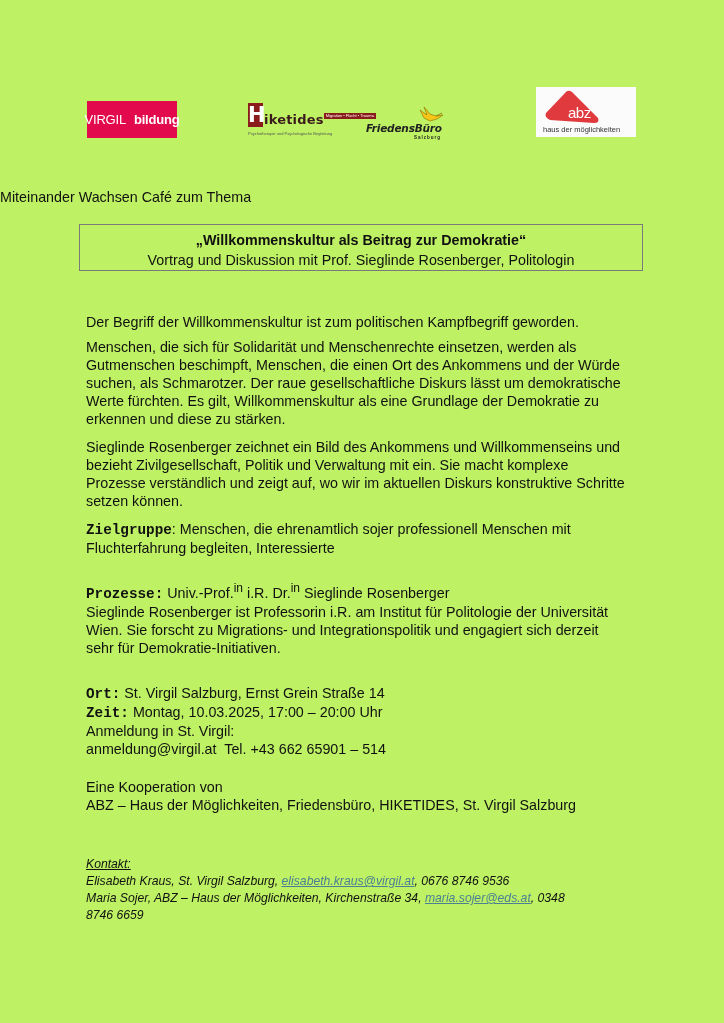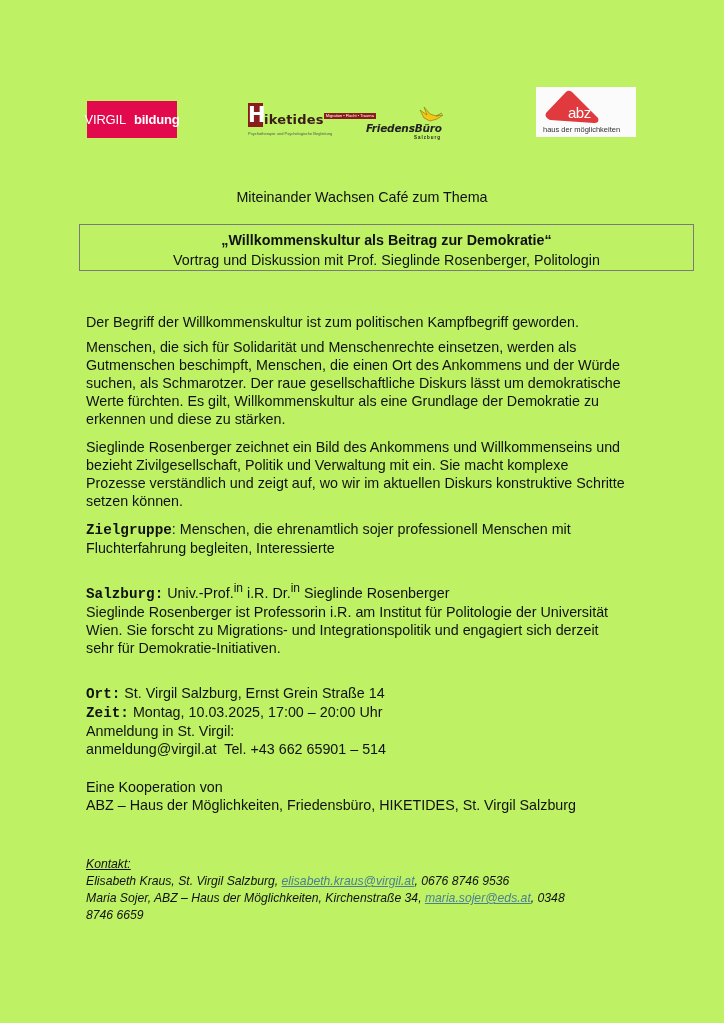--- a/index.html
+++ b/index.html
@@ -37,25 +37,25 @@
   }
   .fr-sub { position: absolute; left: 48px; top: 29px; font-size: 4.5px; letter-spacing: 1px; color: #222; font-weight: bold; }
 
   .logo-abz { left: 536px; top: 87px; width: 100px; height: 50px; background: #fbfbfb; }
   .abz-tri { position: absolute; left: 6px; top: 2px; width: 58px; height: 36px; }
   .abz-text { position: absolute; left: 32px; top: 17px; color: #fff; font-size: 15px; font-weight: normal; letter-spacing: -0.5px; }
   .abz-sub { position: absolute; left: 7px; top: 38px; font-size: 7.5px; color: #333; white-space: nowrap; }
 
   
   .intro-line {
-    position: absolute; left: 0; width: 724px; top: 189px; text-align: center;
+    position: absolute; left: 0; width: 724px; top: 189px; 
     font-size: 14.3px; color: #111;
   }
   .title-box {
-    position: absolute; left: 79px; top: 224px; width: 615px; height: 47px;
+    position: absolute; left: 79px; top: 224px; width: 564px; height: 47px;
     border: 1px solid #7a7a7a; box-sizing: border-box;
   }
   .title-main {
     position: absolute; left: 0; right: 0; top: 7px; text-align: center;
     font-weight: bold; font-size: 14.3px; color: #111;
   }
   .title-sub {
     position: absolute; left: 0; right: 0; top: 27px; text-align: center;
     font-size: 14.3px; color: #111;
   }
@@ -137,21 +137,21 @@
     <span class="line">Prozesse verständlich und zeigt auf, wo wir im aktuellen Diskurs konstruktive Schritte</span>
     <span class="line">setzen können.</span>
   </div>
 
   <div class="p" style="top:520px;">
     <span class="line"><span class="bold">Zielgruppe</span><span>: Menschen, die ehrenamtlich sojer professionell Menschen mit</span></span>
     <span class="line">Fluchterfahrung begleiten, Interessierte</span>
   </div>
 
   <div class="p" style="top:584px;">
-    <span class="line"><span class="bold">Salzburg:</span><span> Univ.-Prof.</span><sup>in</sup><span> i.R. Dr.</span><sup>in</sup><span> Sieglinde Rosenberger</span></span>
+    <span class="line"><span class="bold">Prozesse:</span><span> Univ.-Prof.</span><sup>in</sup><span> i.R. Dr.</span><sup>in</sup><span> Sieglinde Rosenberger</span></span>
     <span class="line">Sieglinde Rosenberger ist Professorin i.R. am Institut für Politologie der Universität</span>
     <span class="line">Wien. Sie forscht zu Migrations- und Integrationspolitik und engagiert sich derzeit</span>
     <span class="line">sehr für Demokratie-Initiativen.</span>
   </div>
 
   <div class="p" style="top:684px;">
     <span class="line"><span class="bold">Ort:</span><span> St. Virgil Salzburg, Ernst Grein Straße 14</span></span>
     <span class="line"><span class="bold">Zeit:</span><span> Montag, 10.03.2025, 17:00 – 20:00 Uhr</span></span>
     <span class="line">Anmeldung in St. Virgil:</span>
     <span class="line" style="white-space:pre;"><span>anmeldung@virgil.at</span><span>  Tel. +43 662 65901 – 514</span></span>

